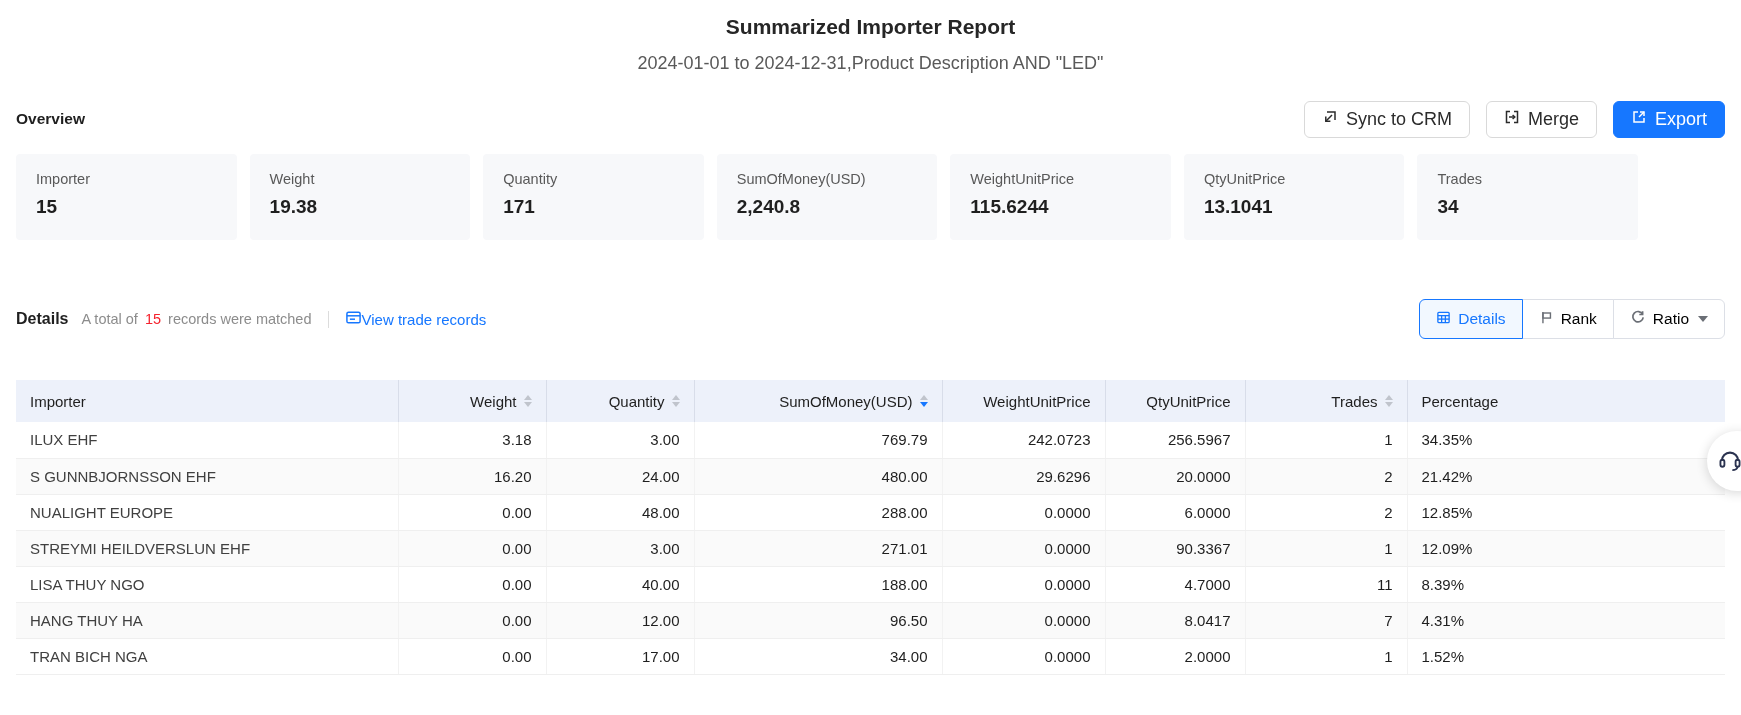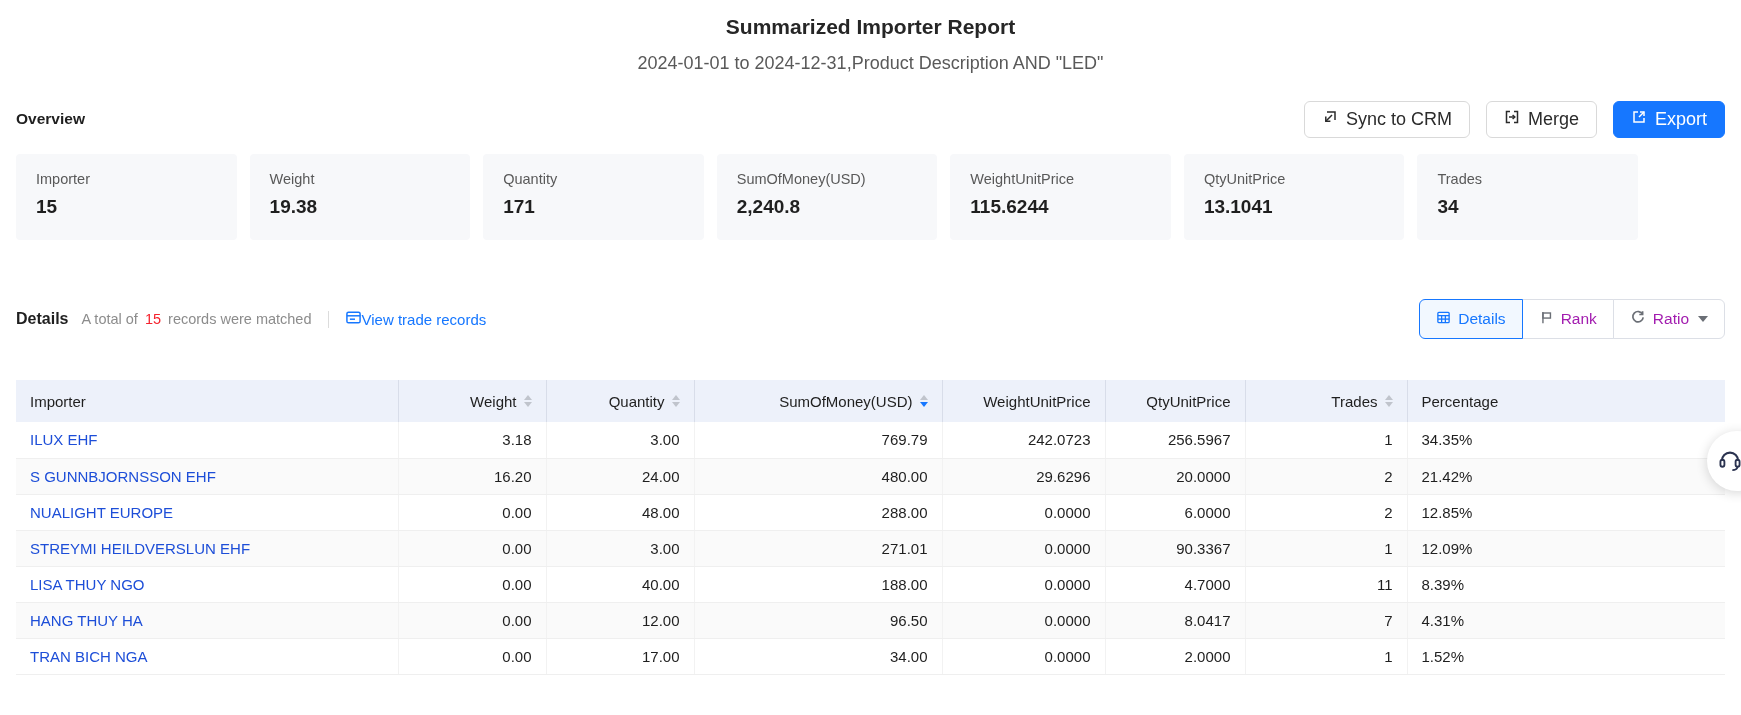--- a/index.html
+++ b/index.html
@@ -38,21 +38,21 @@
   .details-left { display:flex; align-items:center; }
   .details-label { font-size:16px; font-weight:700; color:#1f1f1f; }
   .matched { margin-left:13px; font-size:14.5px; color:#8c8c8c; display:flex; gap:7px; align-items:flex-start;}
   .matched-count { color:#f5222d; }
   .vdivider { width:1px; height:17px; background:#dcdcdc; margin:0 16px; }
   .view-link { display:inline-flex; align-items:center; color:#1677ff; font-size:15px; cursor:pointer; text-decoration:none; }
 
   .seg-group { display:inline-flex; }
   .seg {
     height:40px; padding:0 16px; display:inline-flex; align-items:center; gap:7px;
-    border:1px solid #dcdfe6; background:#fff; color:#a21caf; font-size:15.5px;
+    border:1px solid #dcdfe6; background:#fff; color:#000000; font-size:15.5px;
     margin-left:-1px; cursor:pointer; position:relative;
   }
   .seg:first-child { border-radius:6px 0 0 6px; margin-left:0; }
   .seg:last-child { border-radius:0 6px 6px 0; }
   .seg.active { border-color:#1677ff; color:#1677ff; background:#f2f8ff; z-index:1; }
   .caret-down-glyph { width:0; height:0; border-left:5px solid transparent; border-right:5px solid transparent; border-top:6px solid #6b6f76; margin-left:2px; }
 
   
   table { margin-top:40px; width:100%; border-collapse:collapse; table-layout:fixed; font-size:15px; }
   thead th {
@@ -64,21 +64,21 @@
   .th-inner.right { justify-content:flex-end; padding-right:14px; }
   .th-inner.left  { justify-content:flex-start; padding-left:14px; }
   tbody td {
     height:36px; border-bottom:1px solid #efefef; border-right:1px solid #f2f2f2;
     padding:0; color:#1f1f1f; background:#fff;
   }
   tbody td:last-child { border-right:none; }
   tbody tr.alt td { background:#fafafa; }
   td.num { text-align:right; padding-right:14px; }
   td.left { text-align:left; padding-left:14px; }
-  a.importer { color:#1d4ed8; text-decoration:none; cursor:pointer; }
+  a.importer { color:#404040; text-decoration:none; cursor:pointer; }
 
   .sorter { display:inline-flex; flex-direction:column; gap:2px; margin-left:7px; }
   .tri-up { width:0; height:0; border-left:4.5px solid transparent; border-right:4.5px solid transparent; border-bottom:5.5px solid #c0c4cc; }
   .tri-down { width:0; height:0; border-left:4.5px solid transparent; border-right:4.5px solid transparent; border-top:5.5px solid #c0c4cc; }
   .tri-down.active { border-top-color:#1677ff; }
 
   
   .support-fab {
     position:absolute; top:431px; right:-26px; width:60px; height:60px; border-radius:50%;
     background:#fff; box-shadow:0 2px 12px rgba(0,0,0,0.16);

